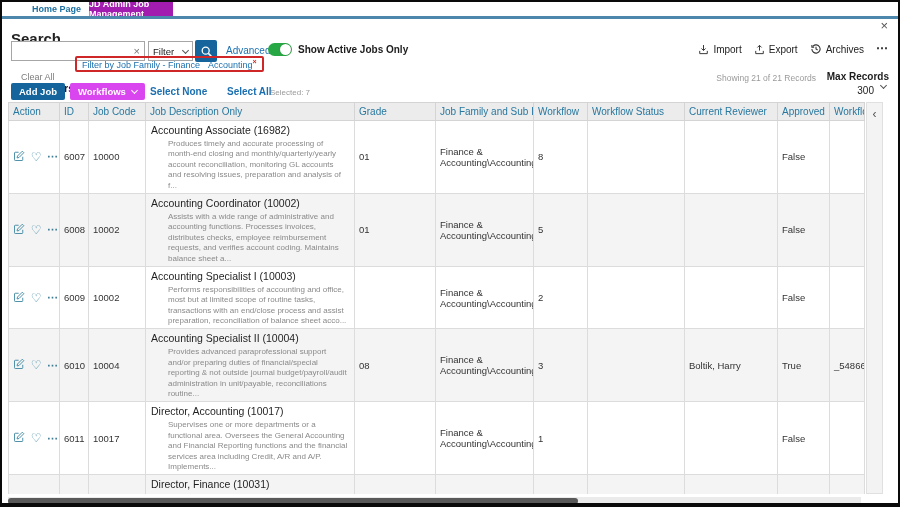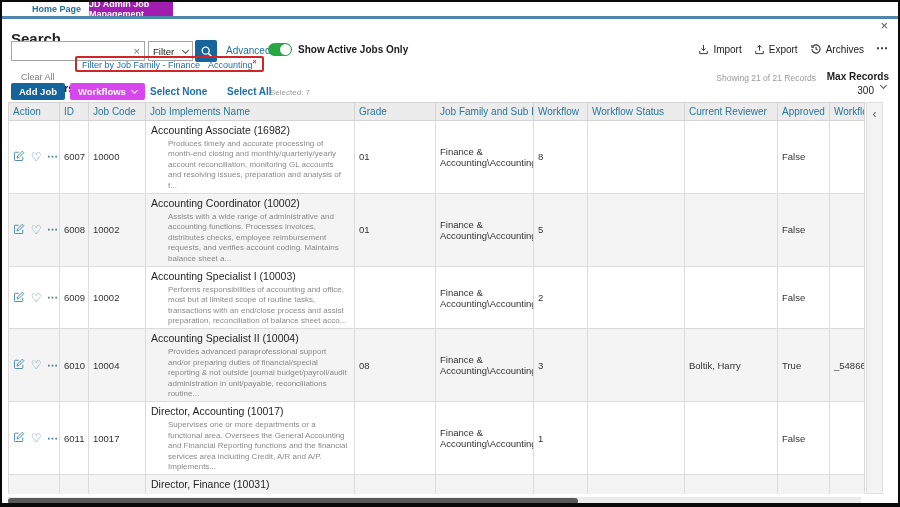--- a/index.html
+++ b/index.html
@@ -183,21 +183,21 @@
           <col style="width:97px">
         <col style="width:93px">
           <col style="width:52px">
           <col style="width:35px">
       </colgroup>
       <thead>
           <tr id="header-row">
             <th>Action</th>
             <th>ID</th>
             <th>Job Code</th>
-            <th>Job Implements Name</th>
+            <th>Job Description Only</th>
             <th>Grade</th>
             <th>Job Family and Sub Family</th>
             <th>Workflow</th>
             <th>Workflow Status</th>
             <th>Current Reviewer</th>
             <th>Approved</th>
             <th>Workflow Pri</th>
           </tr>
         </thead>
       <tbody id="table-body">

